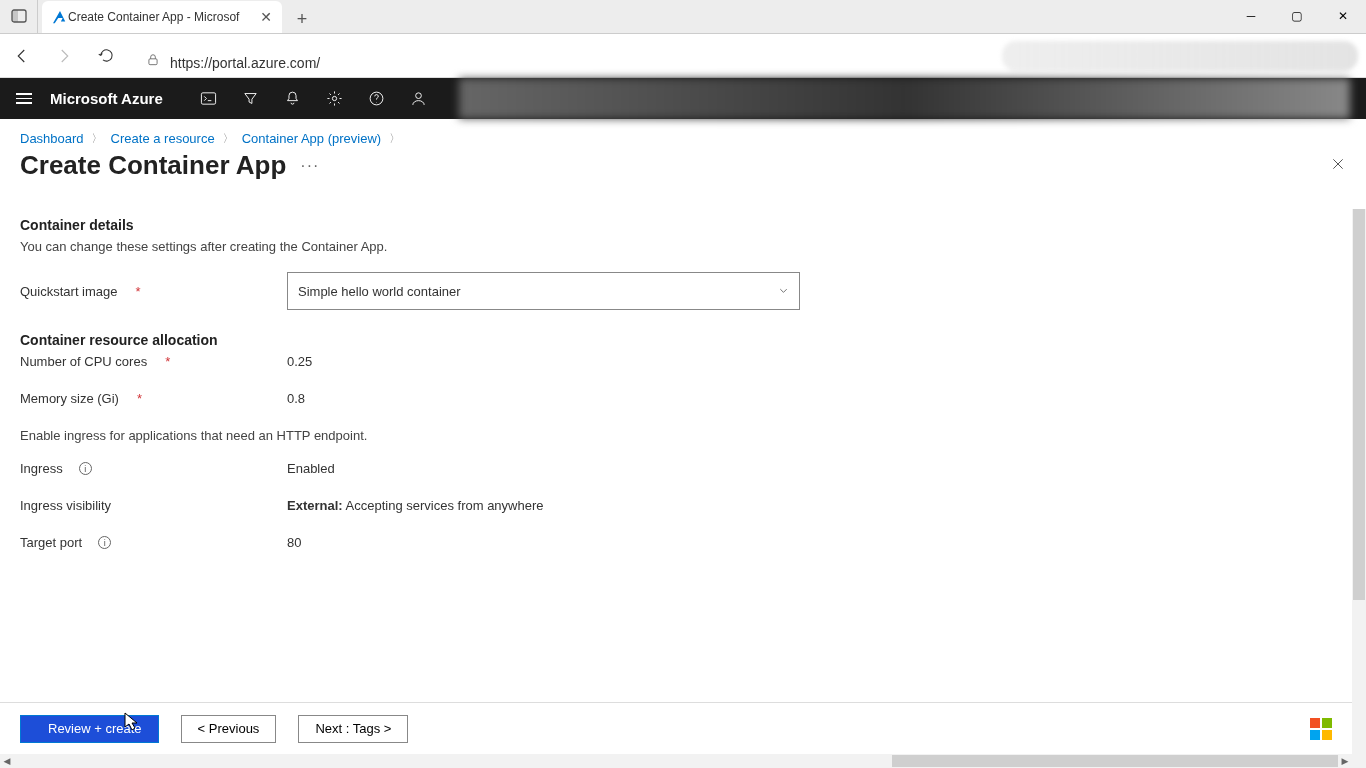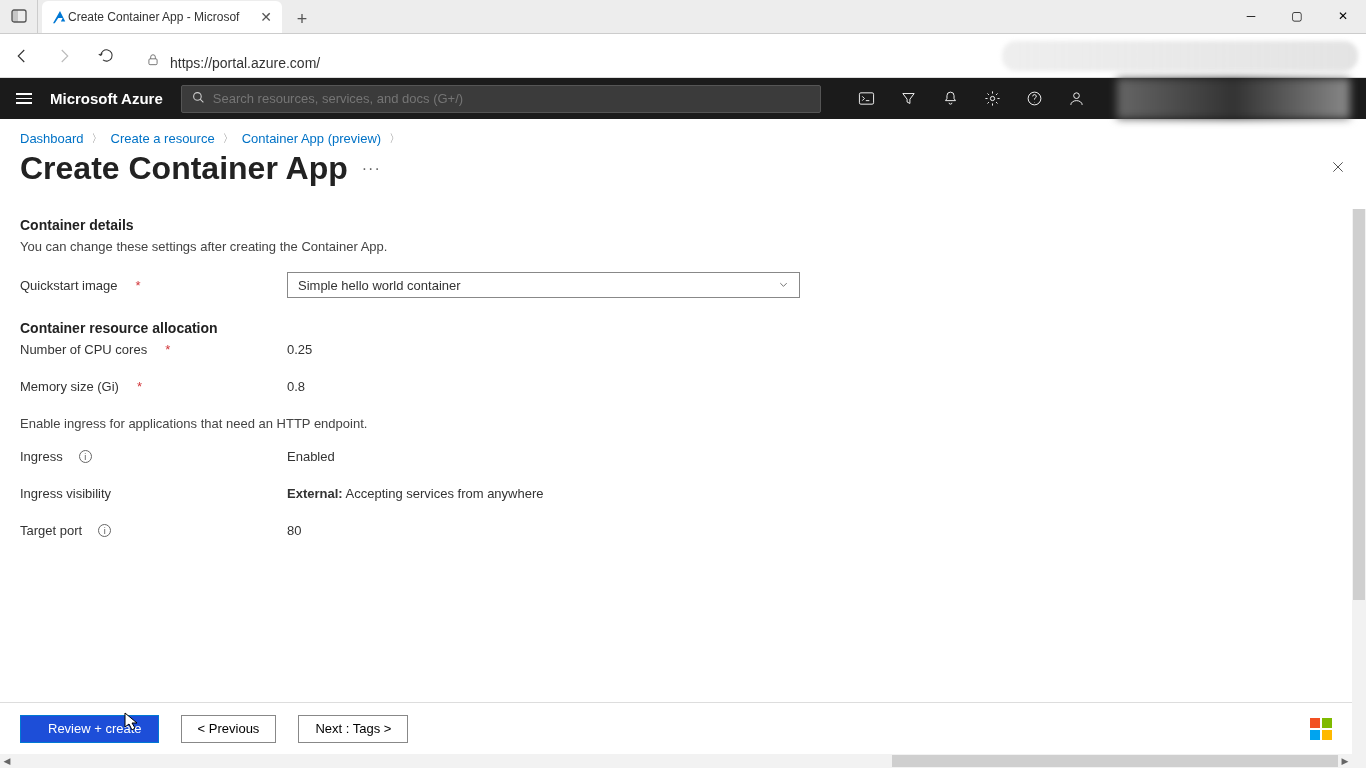--- a/index.html
+++ b/index.html
@@ -33,36 +33,36 @@
 .header-icon { width:40px; height:41px; display:flex; align-items:center; justify-content:center; cursor:pointer; color:#fff;}
 .header-blur { flex:1; background: linear-gradient(90deg, #666, #333, #888); filter:blur(4px); height:41px; margin-left:2px;}
 
 
 .breadcrumb { padding: 12px 20px 4px; font-size:13px; display:flex; align-items:center; gap:8px;}
 .breadcrumb a { color: #0072c6; text-decoration:none; cursor:pointer;}
 .breadcrumb .sep { color:#888; font-size:11px;}
 
 
 .page-title-row { display:flex; align-items:center; padding: 0 20px 14px;}
-.page-title { font-size:32px; font-weight:600; color:#222;}
+.page-title { font-size:26px; font-weight:600; color:#222;}
 .page-more { margin-left:14px; color:#666; letter-spacing:1px; cursor:pointer;}
 .page-close { margin-left:auto; cursor:pointer; color:#555;}
 
 
 .content-wrap { position:absolute; top:209px; left:0; right:14px; bottom:65px; overflow-y:auto; padding:0 20px;}
 .section-title { font-size:14px; font-weight:600; color:#222; margin-top:20px; margin-bottom:6px;}
 .content-wrap .section-title:first-child { margin-top: 8px; }
 .section-desc { font-size:13px; color:#444; margin-bottom:18px;}
 .form-row { display:flex; align-items:center; margin-bottom:22px; font-size:13px;}
 .form-label { width:267px; color:#333; display:flex; align-items:center; gap:16px;text-align:center;}
 .req { color:#d13438; margin-left:2px;}
 .info-icon { display:inline-flex; width:13px; height:13px; border:1px solid #666; border-radius:50%; align-items:center; justify-content:center; font-size:9px; color:#555;}
 .form-value { color:#333;}
 .form-value b { font-weight:600;}
-.dropdown { width:513px; height:26px; border:1px solid #888; display:flex; align-items:center; padding:0 10px; font-size:13px; color:#333; cursor:pointer; justify-content:space-between;}
+.dropdown { width:513px; height:38px; border:1px solid #888; display:flex; align-items:center; padding:0 10px; font-size:13px; color:#333; cursor:pointer; justify-content:space-between;}
 .dropdown-chevron { color:#666;}
 
 
 .footer { position:absolute; bottom:14px; left:0; right:14px; height:52px; border-top:1px solid #ddd; display:flex; align-items:center; padding:0 20px; gap:22px; background:#fff;}
 .btn { height:28px; padding:0 16px; font-size:13px; border:1px solid #888; background:#fff; cursor:pointer; display:flex; align-items:center;}
 .btn-primary { background:#1d4ed8; border-color:#0078d4; color:#fff;padding-left:27px;}
 .ms-logo { margin-left:auto; display:grid; grid-template-columns:10px 10px; grid-template-rows:10px 10px; gap:2px;}
 .ms-logo span:nth-child(1){background:#f25022;} .ms-logo span:nth-child(2){background:#7fba00;}
 .ms-logo span:nth-child(3){background:#00a4ef;} .ms-logo span:nth-child(4){background:#ffb900;}
 
@@ -130,29 +130,20 @@
   <div class="addr-blur"></div>
 </div>
 
 <div class="azure-header">
   <div class="hamburger">
       <span></span>
       <span></span>
       <span></span>
     </div>
   <div class="azure-brand">Microsoft Azure</div>
-  <div class="azure-search">
-    <span>
-      <svg width="13" height="13" viewBox="0 0 24 24">
-          <circle cx="10" cy="10" r="7" fill="none" stroke="#ccc" stroke-width="2"></circle>
-          <line x1="15" y1="15" x2="21" y2="21" stroke="#ccc" stroke-width="2"></line>
-        </svg>
-    </span>
-    <input placeholder="Search resources, services, and docs (G+/)" style="">
-  </div>
   <div class="header-icons">
     <div class="header-icon">
       <svg width="17" height="17" viewBox="0 0 24 24">
           <rect x="2" y="4" width="20" height="16" rx="2" fill="none" stroke="#fff" stroke-width="1.3"></rect>
           <path d="M6 9 l3 3 -3 3 M11 15 h5" fill="none" stroke="#fff" stroke-width="1.3"></path>
         </svg>
     </div>
     <div class="header-icon">
       <svg width="17" height="17" viewBox="0 0 24 24">
           <path d="M4 5 h16 l-6 8 v6 l-4 -2 v-4 z" fill="none" stroke="#fff" stroke-width="1.3"></path>

